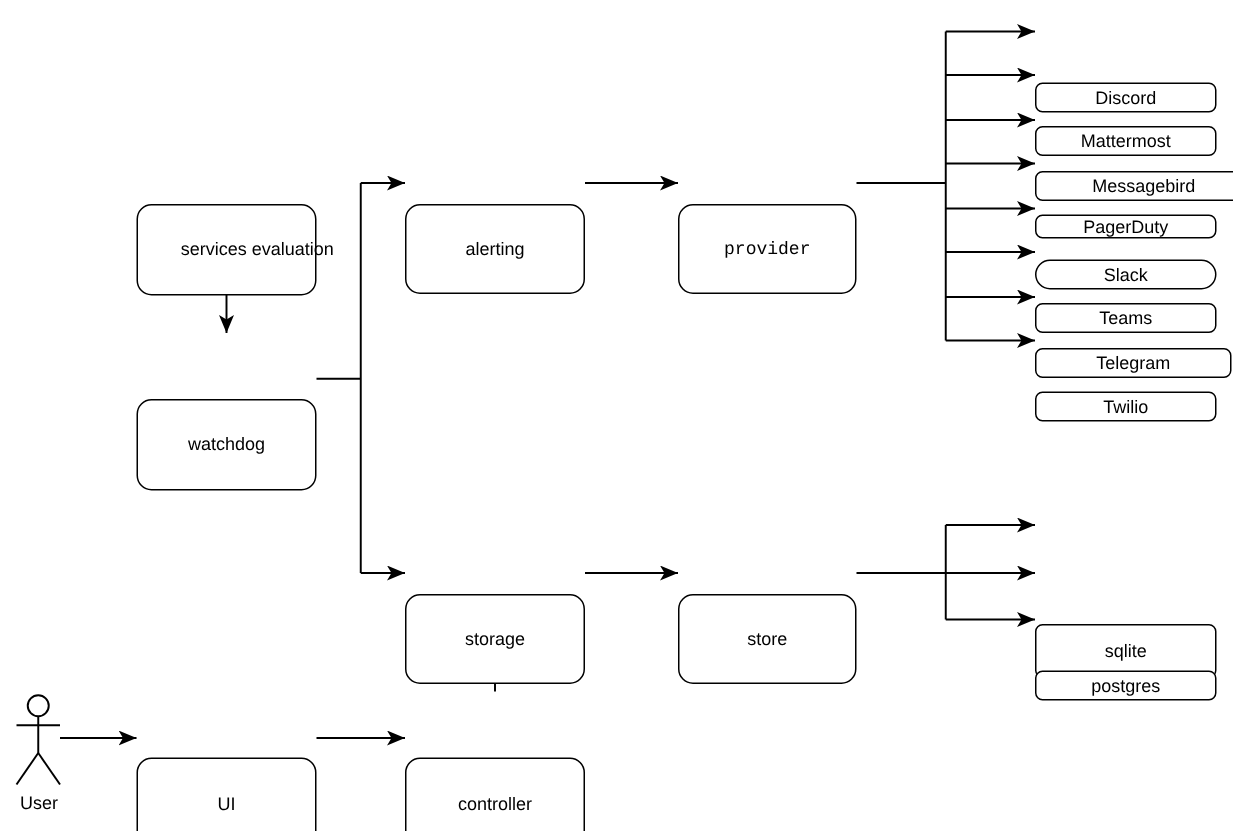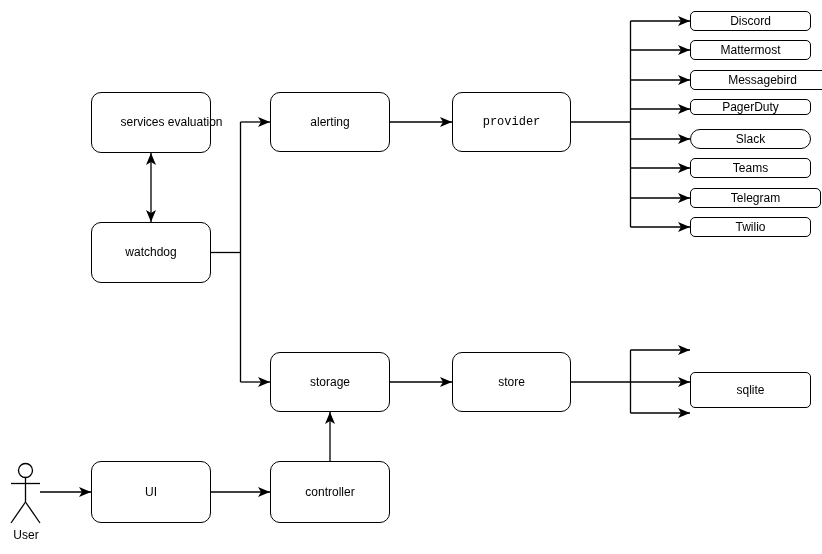--- a/index.html
+++ b/index.html
@@ -29,20 +29,21 @@
     border: 1.3px solid #000000;
     border-radius: 10px;
     background: #ffffff;
     display: flex;
     align-items: center;
     justify-content: center;
     font-size: 12px;
     line-height: 1.2;
     text-align: center;
     white-space: nowrap;
+    margin-top: 44px;
   }
   .node.leaf {
     border-radius: 5px;
     font-size: 12px;
   }
   .actor-label {
     position: absolute;
     font-size: 12px;
     text-align: center;
     white-space: nowrap;
@@ -120,16 +121,17 @@
   <div class="node leaf" style="left:690px; top:11px; width:121px; height:20px;">Discord</div>
   <div class="node leaf" style="left:690px; top:40px; width:121px; height:20px;">Mattermost</div>
   <div class="node leaf" style="left:690px; top:70px; width:145px; height:20px;">Messagebird</div>
   <div class="node leaf" style="left:690px; top:99px; width:121px; height:16px;">PagerDuty</div>
   <div class="node leaf" style="left:690px; top:129px; width:121px; height:20px;border-radius:10px;">Slack</div>
   <div class="node leaf" style="left:690px; top:158px; width:121px; height:20px;">Teams</div>
   <div class="node leaf" style="left:690px; top:188px; width:131px; height:20px;">Telegram</div>
   <div class="node leaf" style="left:690px; top:217px; width:121px; height:20px;">Twilio</div>
 
   <div class="node leaf" style="left:690px; top:372px; width:121px; height:36px;">sqlite</div>
+  <div class="node leaf" style="left:690px; top:403px; width:121px; height:20px;">postgres</div>
 
   <div class="actor-label" style="left:11px; top:528px; width:30px;">User</div>
 
 </div>
 
 </body></html>

